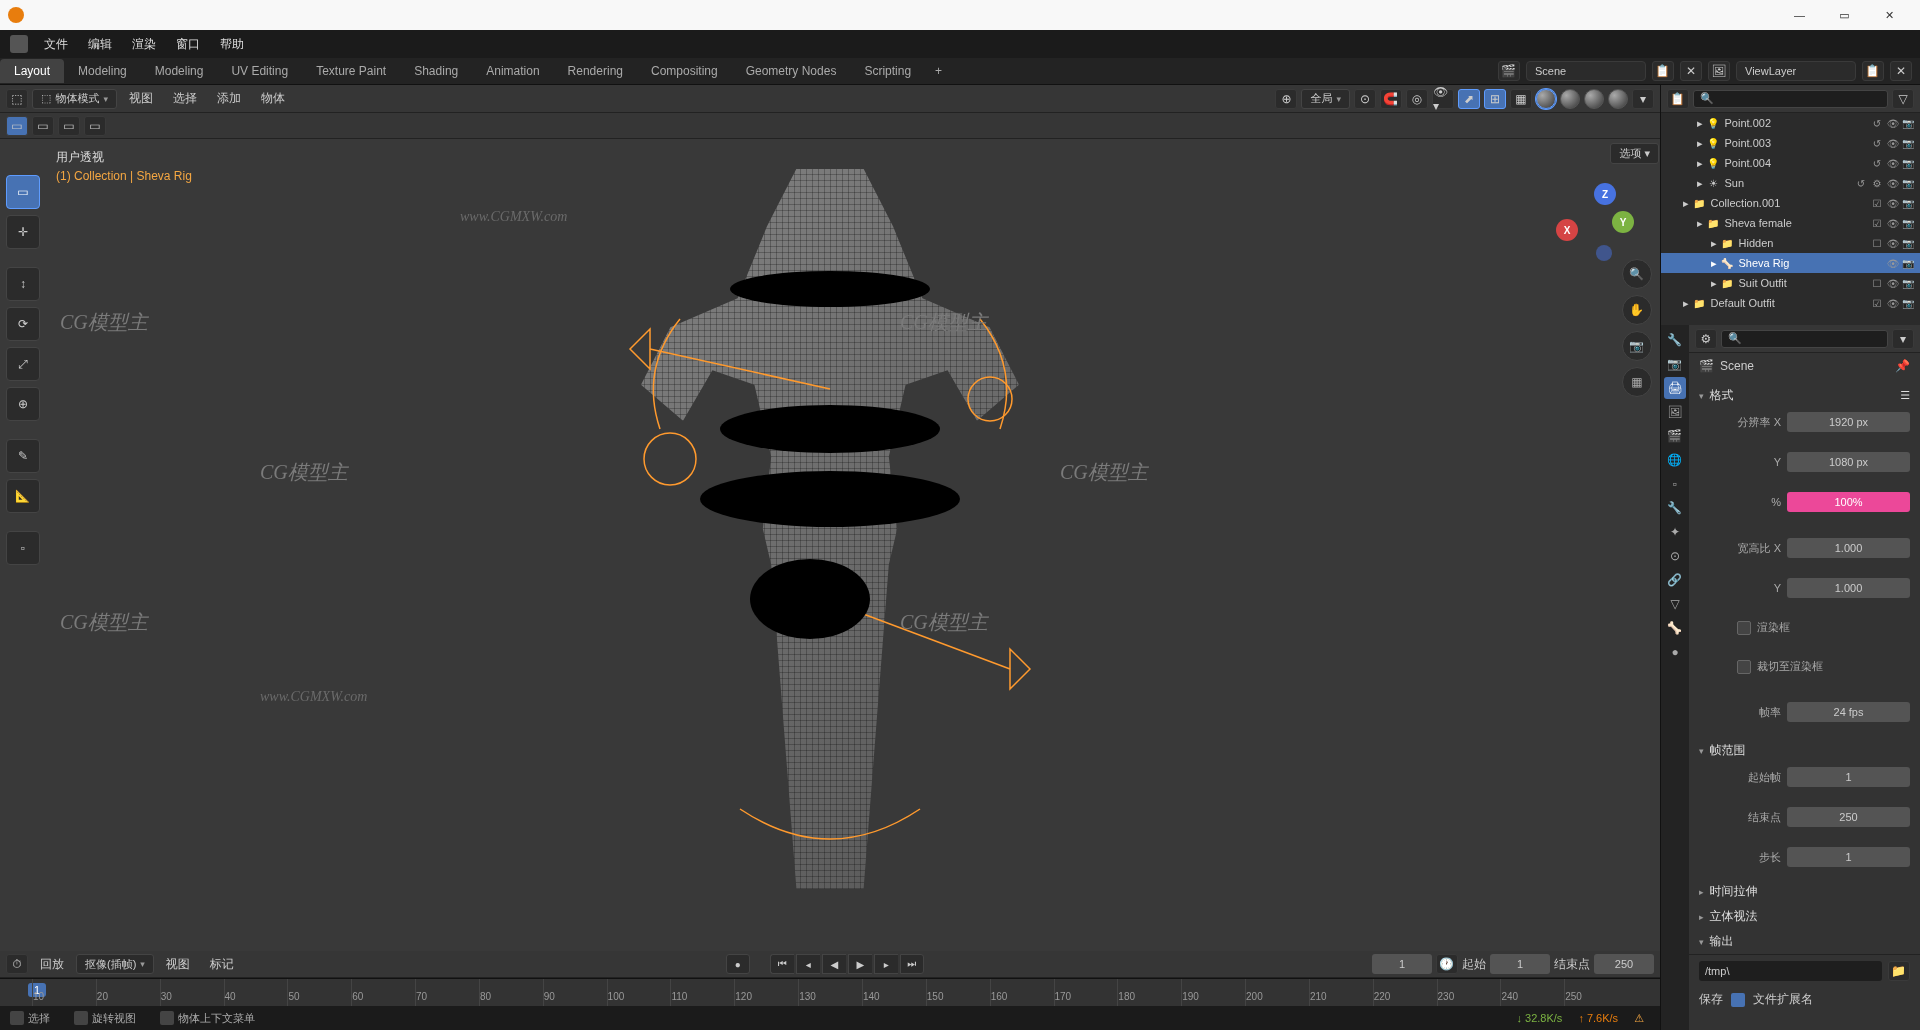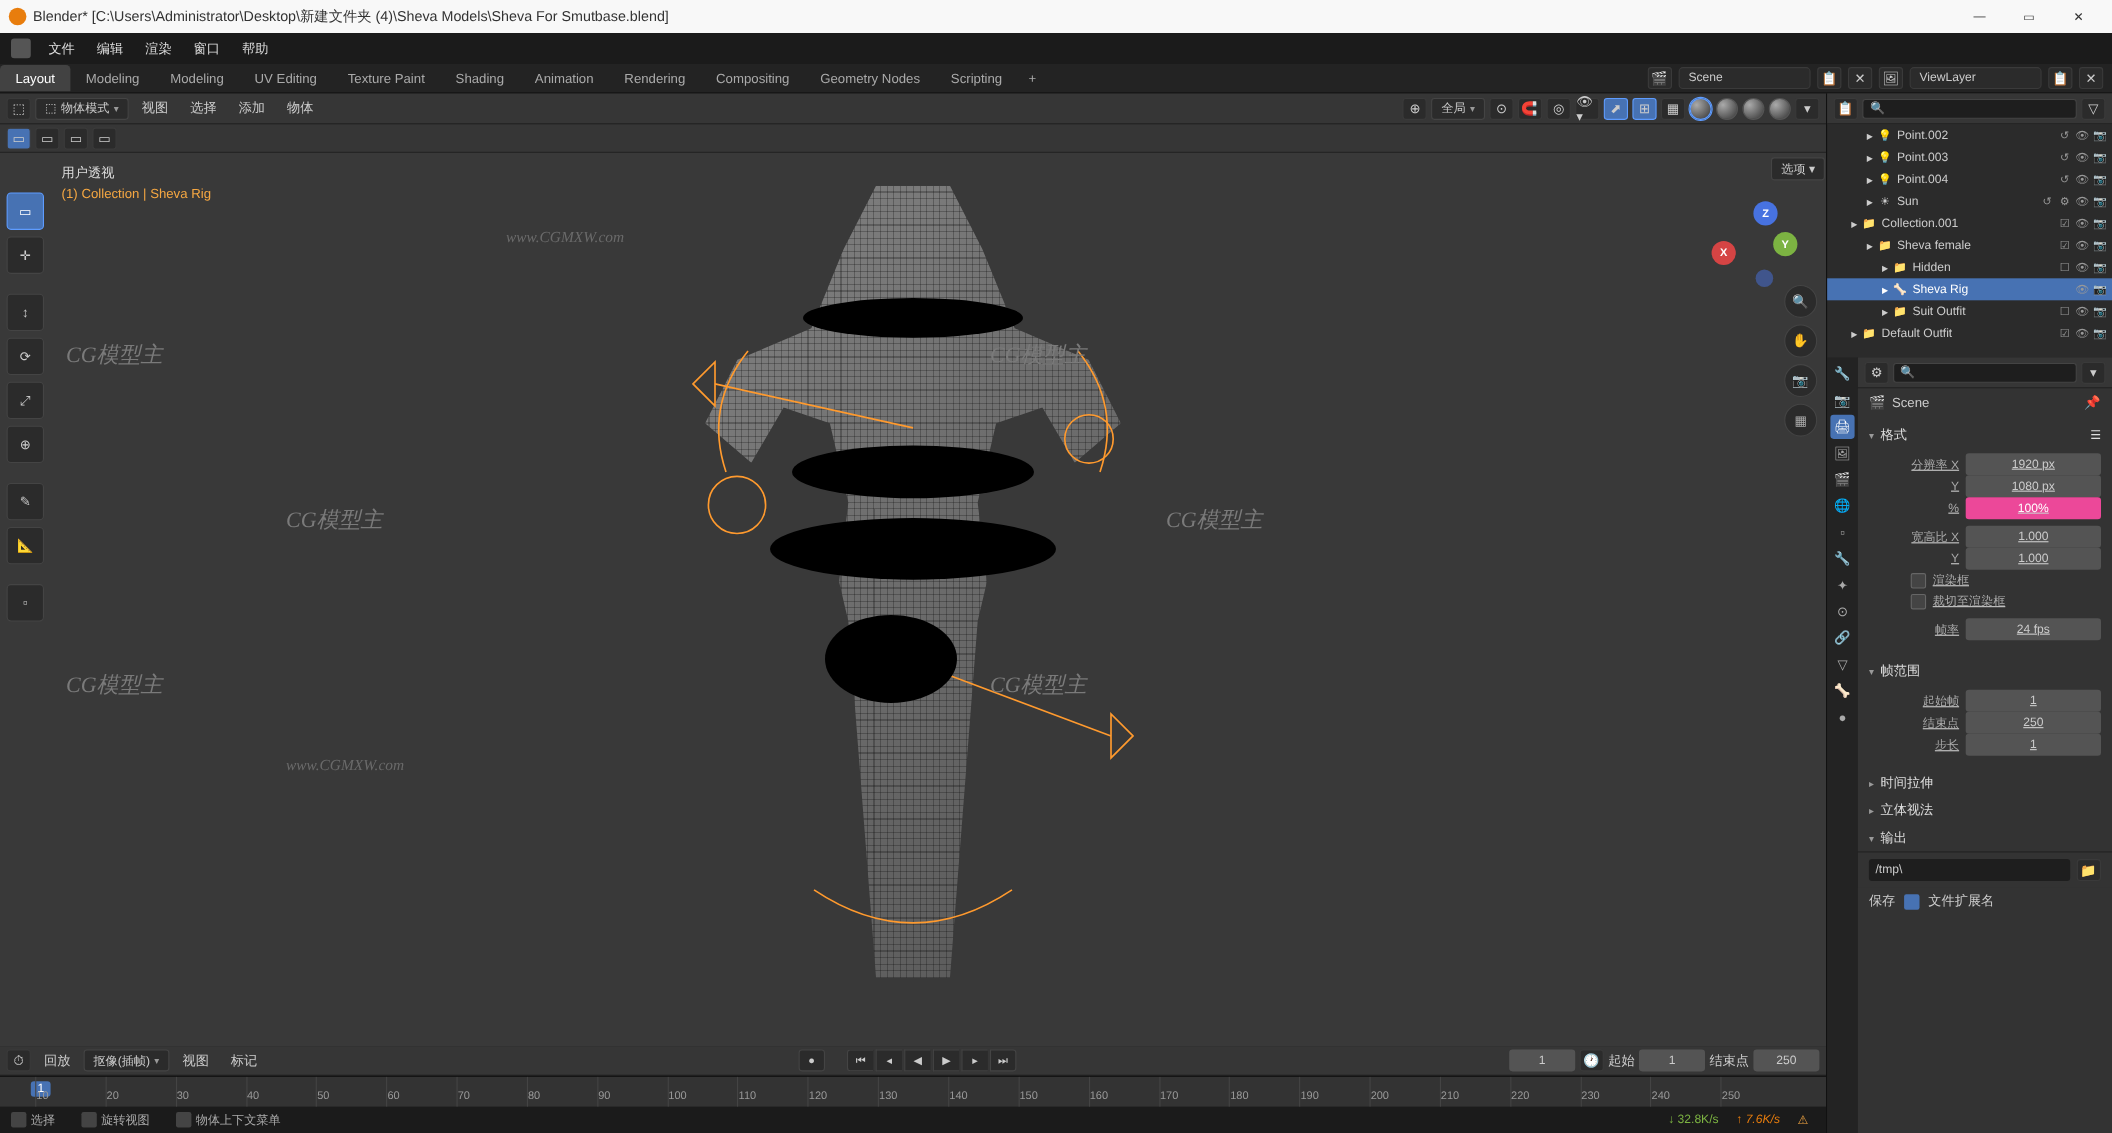--- a/index.html
+++ b/index.html
@@ -79,37 +79,36 @@
 .properties { flex: 1; display: flex; }
 .prop-tabs { width: 28px; background: #232323; display: flex; flex-direction: column; align-items: center; padding: 4px 0; gap: 2px; }
 .prop-tab { width: 22px; height: 22px; border-radius: 3px; display: flex; align-items: center; justify-content: center; cursor: pointer; color: #aaa; font-size: 12px; }
 .prop-tab.active { background: #4772b3; color: #fff; }
 .prop-body { flex: 1; background: #333; display: flex; flex-direction: column; overflow: hidden; }
 .prop-head { height: 28px; background: #363636; display: flex; align-items: center; padding: 0 6px; gap: 4px; border-bottom: 1px solid #222; }
 .prop-section { padding: 4px 0; }
 .panel-head { padding: 4px 10px; cursor: pointer; display: flex; align-items: center; gap: 6px; font-size: 12px; color: #ddd; }
 .panel-head::before { content: "▾"; font-size: 9px; color: #999; }
 .panel-head.collapsed::before { content: "▸"; }
-.panel-body { padding: 4px 10px 8px 22px; display: flex; flex-direction: column; gap: 0; text-decoration: underline; }
+.panel-body { padding: 4px 10px 8px 22px; display: flex; flex-direction: column; gap: 20px; }
 .prop-row { display: flex; align-items: center; gap: 6px; }
 .prop-label { flex: 0 0 70px; text-align: right; color: #aaa; font-size: 11px; }
 .prop-field { flex: 1; background: #545454; border-radius: 3px; height: 20px; display: flex; align-items: center; justify-content: center; font-size: 11px; padding: 0 6px; }
 .prop-field.blue { background: #ec4899; color: #fff; text-align: center; }
 .prop-check { display: flex; align-items: center; gap: 6px; font-size: 11px; color: #aaa; padding: 2px 0 2px 26px; }
 .prop-check .box { width: 14px; height: 14px; background: #444; border: 1px solid #666; border-radius: 2px; }
 .bottom-save { padding: 6px 10px; display: flex; gap: 6px; align-items: center; background: #333; border-top: 1px solid #222; }
 .bottom-save .field { flex: 1; background: #1e1e1e; border-radius: 3px; height: 20px; padding: 0 6px; display: flex; align-items: center; font-size: 11px; }
 .net { margin-left: auto; display: flex; gap: 16px; padding-right: 6px; font-size: 11px; }
 </style>
 </head>
 <body>
 
 <div class="titlebar">
   <div class="logo"></div>
-  <span>Blender* [C:\Users\Administrator\Desktop\新建文件夹 (4)\Sheva Models\Sheva For Smutbase.blend]</span>
   <div class="spacer"></div>
   <div class="winbtn">—</div>
   <div class="winbtn">▭</div>
   <div class="winbtn">✕</div>
 </div>
 
 <div class="topbar">
   <div class="blogo"></div>
   <div class="menu">文件</div>
   <div class="menu">编辑</div>
@@ -313,21 +312,21 @@
       <div class="sblock">
           <div class="sicon"></div>
           <span>旋转视图</span>
         </div>
       <div class="sblock">
           <div class="sicon"></div>
           <span>物体上下文菜单</span>
         </div>
       <div class="net">
         <span style="color:#7cb342;">↓ <span>32.8K/s</span></span>
-        <span style="color:#e87d0d;font-style:italic;">↑ <span>7.6K/s</span></span>
+        <span style="color:#e87d0d;">↑ <span>7.6K/s</span></span>
         <span style="color:#f5a742;">⚠</span>
       </div>
     </div>
 
   </div>
 
   <div class="right-col">
 
     <div class="outliner">
       <div class="outliner-head">

